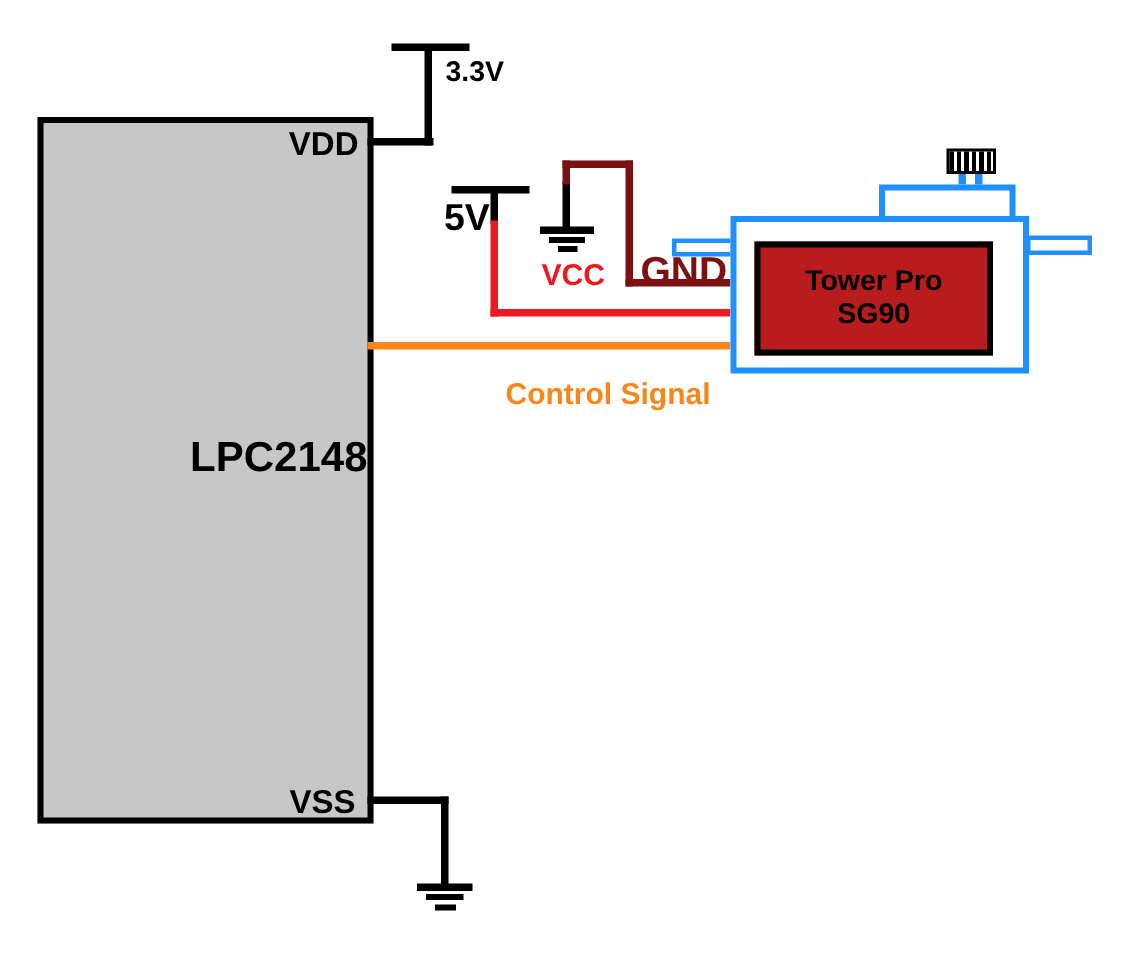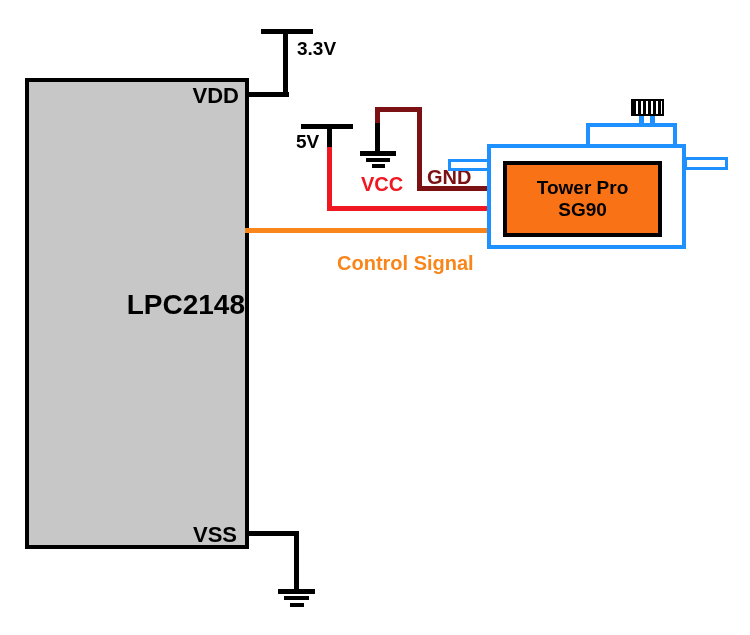--- a/index.html
+++ b/index.html
@@ -26,39 +26,39 @@
   
   .mcu-box{left:25px;top:78px;width:224px;height:471px;border:4px solid #000;
     background:var(--mcu-fill-gray);box-sizing:border-box;}
   .mcu-pin-vdd{right:6px;top:2px;font-size:22px;}
   .mcu-pin-pwm{right:4px;top:140px;font-size:22px;}
   .mcu-name{left:0;right:0;top:208px;text-align:right;font-size:28px;}
   .mcu-pin-vss{right:8px;top:441px;font-size:22px;}
 
   
   .t-33v{left:297px;top:39px;font-size:19px;}
-  .t-5v{left:296px;top:132px;font-size:19px;}
+  .t-5v{left:296px;top:132px;font-size:25px;}
   .t-vcc{left:361px;top:173px;font-size:20px;color:var(--wire-vcc-red);}
-  .t-gnd{left:427px;top:166px;font-size:20px;color:var(--wire-gnd-maroon);}
+  .t-gnd{left:427px;top:166px;font-size:26px;color:var(--wire-gnd-maroon);}
   .t-ctrl{left:337px;top:252px;font-size:20px;color:var(--wire-control-orange);}
 
   
   .servo-mount{left:586px;top:123px;width:91px;height:28px;border:4px solid var(--servo-blue);
     background:#fff;box-sizing:border-box;z-index:1;}
   .servo-tab-left{left:448px;top:159px;width:42px;height:12px;border:3px solid var(--servo-blue);
     background:#fff;box-sizing:border-box;z-index:1;}
   .servo-tab-right{left:684px;top:157px;width:44px;height:13px;border:3px solid var(--servo-blue);
     background:#fff;box-sizing:border-box;z-index:1;}
   .servo-body{left:487px;top:144px;width:199px;height:105px;border:4px solid var(--servo-blue);
     background:#fff;box-sizing:border-box;z-index:2;}
   .servo-gear{left:631px;top:99px;width:33px;height:17px;border:2px solid #000;box-sizing:border-box;
     background:repeating-linear-gradient(90deg,#000 0 3px,#fff 3px 5px);z-index:1;}
   .gear-leg1{left:639px;top:114px;width:5px;height:12px;z-index:0;}
   .gear-leg2{left:650px;top:114px;width:5px;height:12px;z-index:0;}
-  .servo-nameplate{left:503px;top:161px;width:159px;height:76px;border:4px solid #000;background:#f97316;
+  .servo-nameplate{left:503px;top:161px;width:159px;height:76px;border:4px solid #000;background:#b91c1c;
     box-sizing:border-box;z-index:3;display:flex;flex-direction:column;justify-content:center;
     align-items:center;text-align:center;font-size:19px;line-height:22px;}
 </style>
 </head>
 <body>
 
 <div id="canvas">
 
   <div class="abs mcu-box">
     <div class="lbl mcu-pin-vdd">VDD</div>

